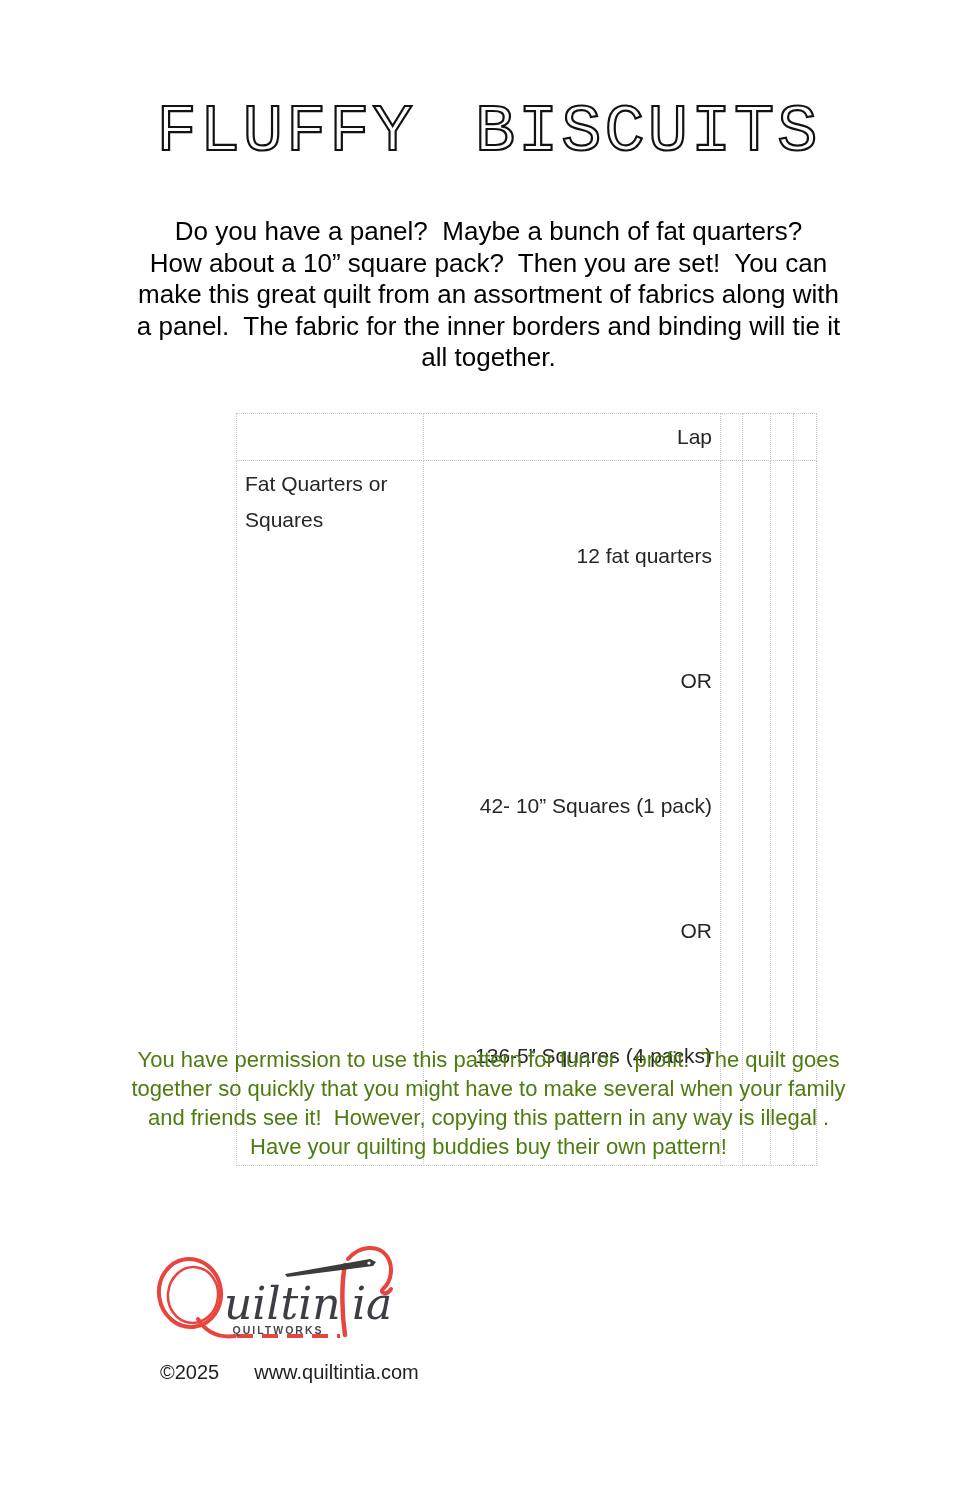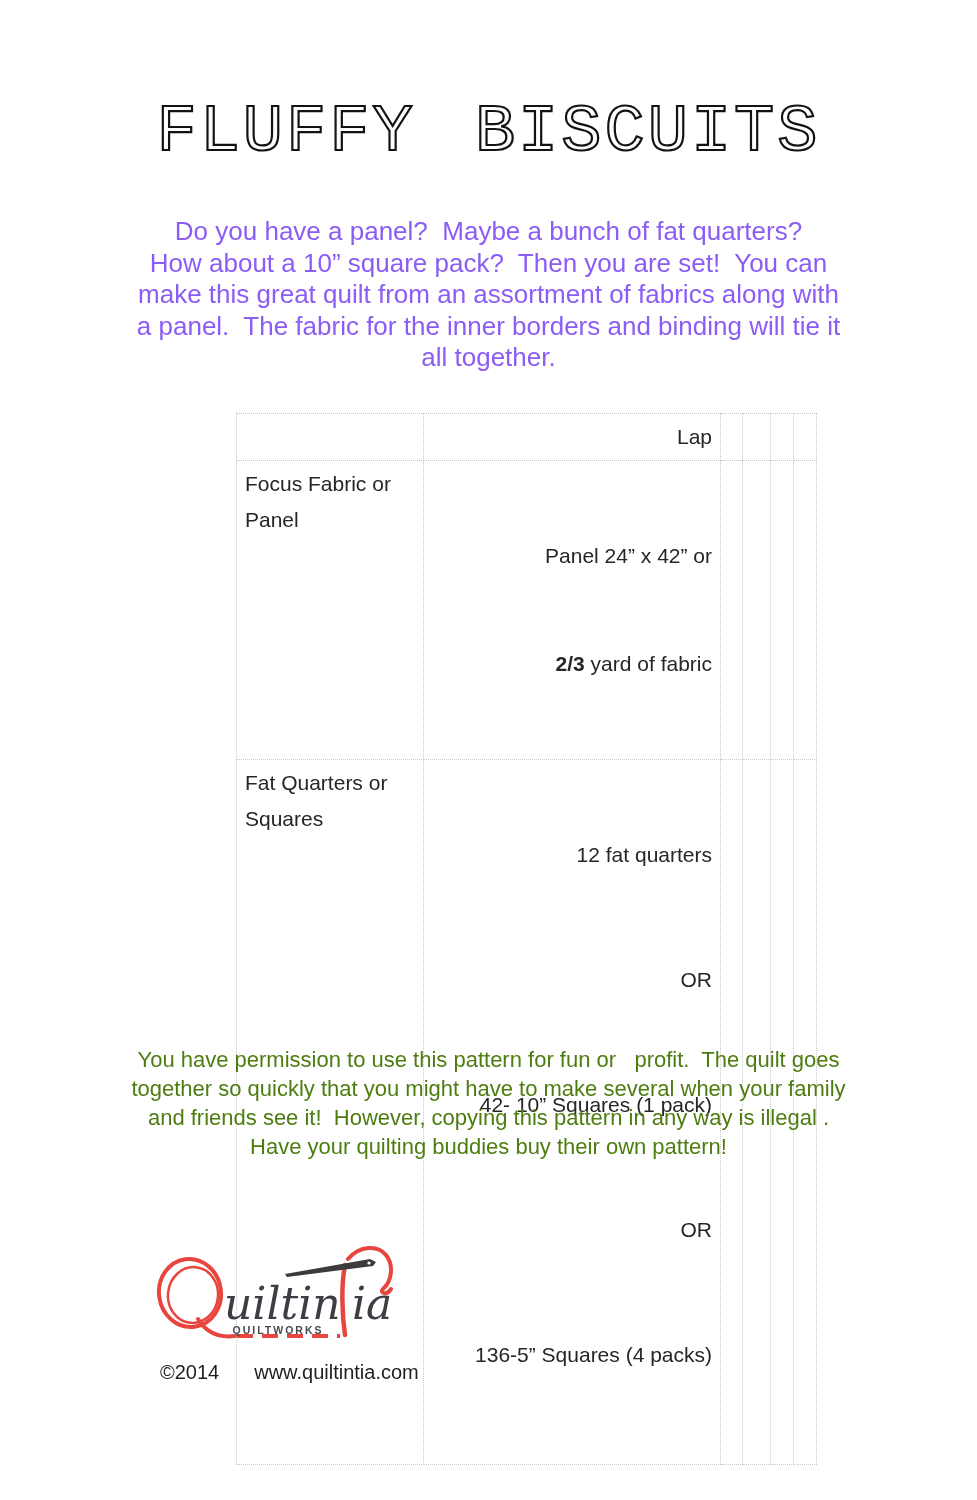--- a/index.html
+++ b/index.html
@@ -16,21 +16,21 @@
     font-weight: normal;
     font-size: 67px; line-height: 70px;
     letter-spacing: 3px; word-spacing: 16px;
     color: #fdfdfd;
     -webkit-text-stroke: 2.2px #121212;
     text-shadow: 0 0 1px #333;
   }
   .intro {
     position: absolute; top: 216px; left: 38px; right: 38px;
     text-align: center; white-space: pre-wrap;
-    font-size: 26px; line-height: 31.5px; color: #8b5cf6;
+    font-size: 26px; line-height: 31.5px; color: #000000;
   }
   table.materials {
     position: absolute; left: 236px; top: 413px;
     border-collapse: collapse; table-layout: fixed;
     width: 580px;
     font-size: 21px; color: #262626;
   }
   table.materials td {
     border: 1px dotted #c7c7c7;
     vertical-align: top;
@@ -81,32 +81,20 @@
   </colgroup>
   <tbody>
     <tr class="r-header">
       <td class="lbl"></td>
       <td class="val">Lap</td>
       <td></td>
       <td></td>
       <td></td>
       <td></td>
     </tr>
-    <tr class="r-focus">
-      <td class="lbl">Focus Fabric or
-Panel</td>
-      <td class="val">
-        <div>Panel 24” x 42” or</div>
-        <div><span class="bold">2/3</span><span> yard of fabric</span></div>
-      </td>
-      <td></td>
-      <td></td>
-      <td></td>
-      <td></td>
-    </tr>
     <tr class="r-fatq">
       <td class="lbl">Fat Quarters or
 Squares</td>
       <td class="val">
         <div class="option-line">12 fat quarters</div>
         <div class="option-line">OR</div>
         <div class="option-line">42- 10” Squares (1 pack)</div>
         <div class="option-line">OR</div>
         <div class="option-line">136-5” Squares (4 packs)</div>
       </td>
@@ -145,14 +133,14 @@
     </g>
 
     <path d="M 208 16 C 220 2 238 2 246 12 C 254 22 252 38 243 46 C 239 50 247 53 251 46" fill="none" stroke="#e8453f" stroke-width="4" stroke-linecap="round"></path>
     <text x="212" y="76" font-family="DejaVu Serif, serif" font-style="italic" font-size="44" fill="#3d3d45">ia</text>
 
     <text x="138" y="91" text-anchor="middle" font-family="Liberation Sans, sans-serif" font-size="10.5" font-weight="bold" letter-spacing="2" fill="#47474f">QUILTWORKS</text>
   </svg>
 </div>
 
 <div class="footer-line">
-  <span>©2014</span><span class="site">www.quiltintia.com</span>
+  <span>©2025</span><span class="site">www.quiltintia.com</span>
 </div>
 
 </body></html>

